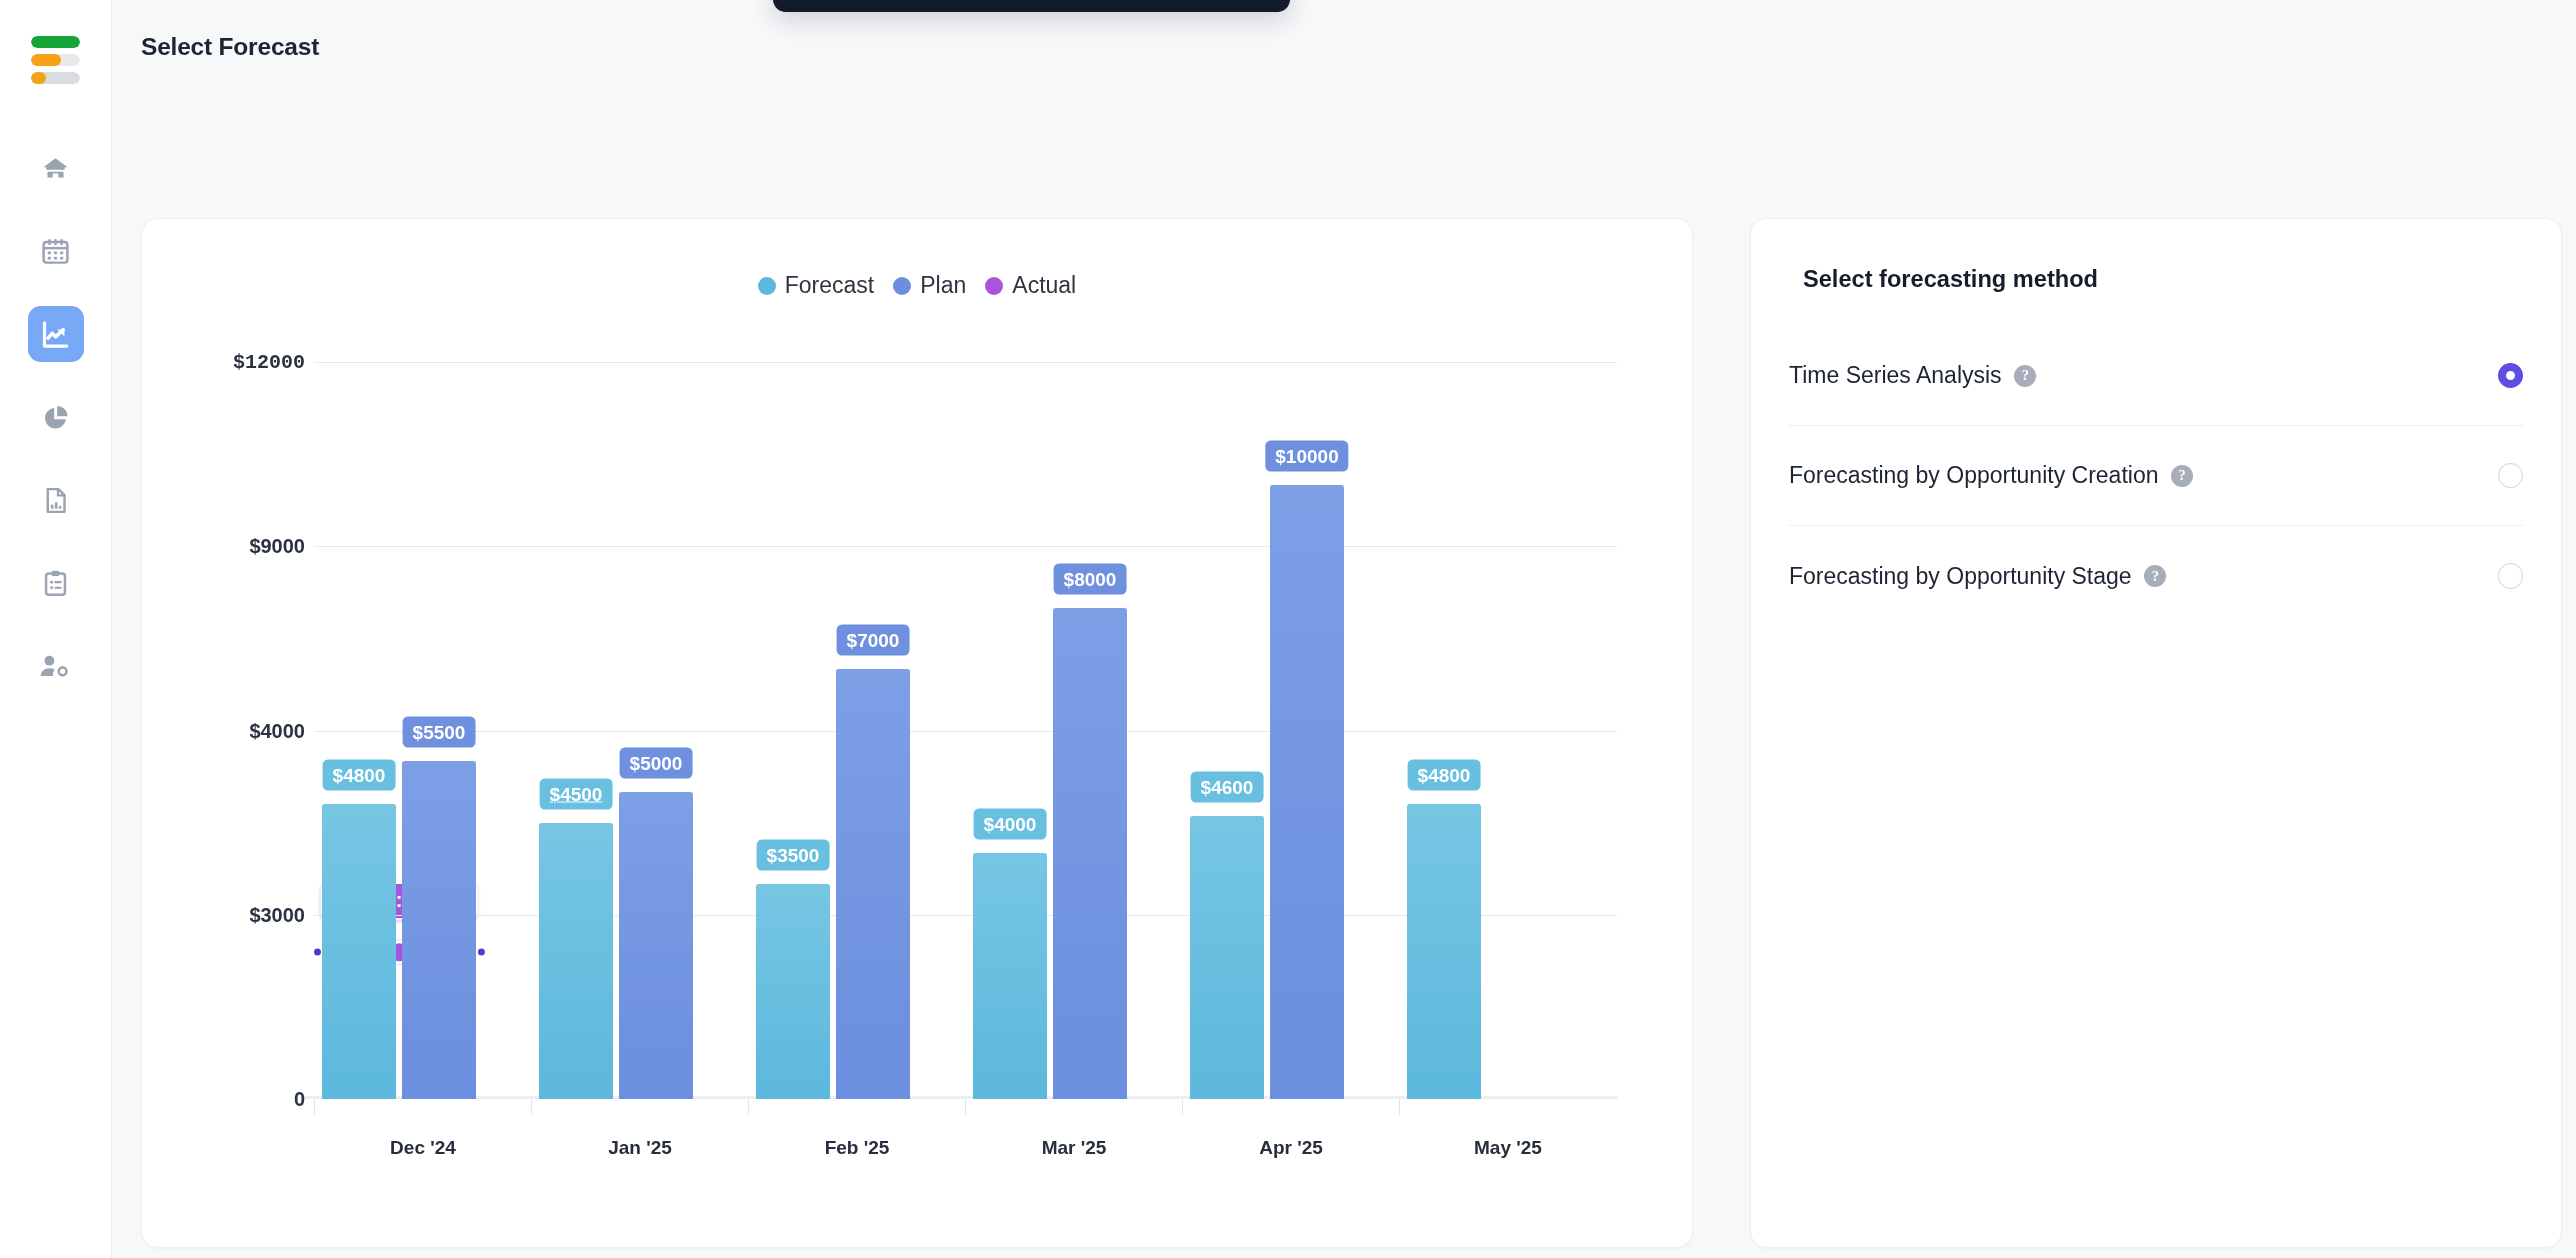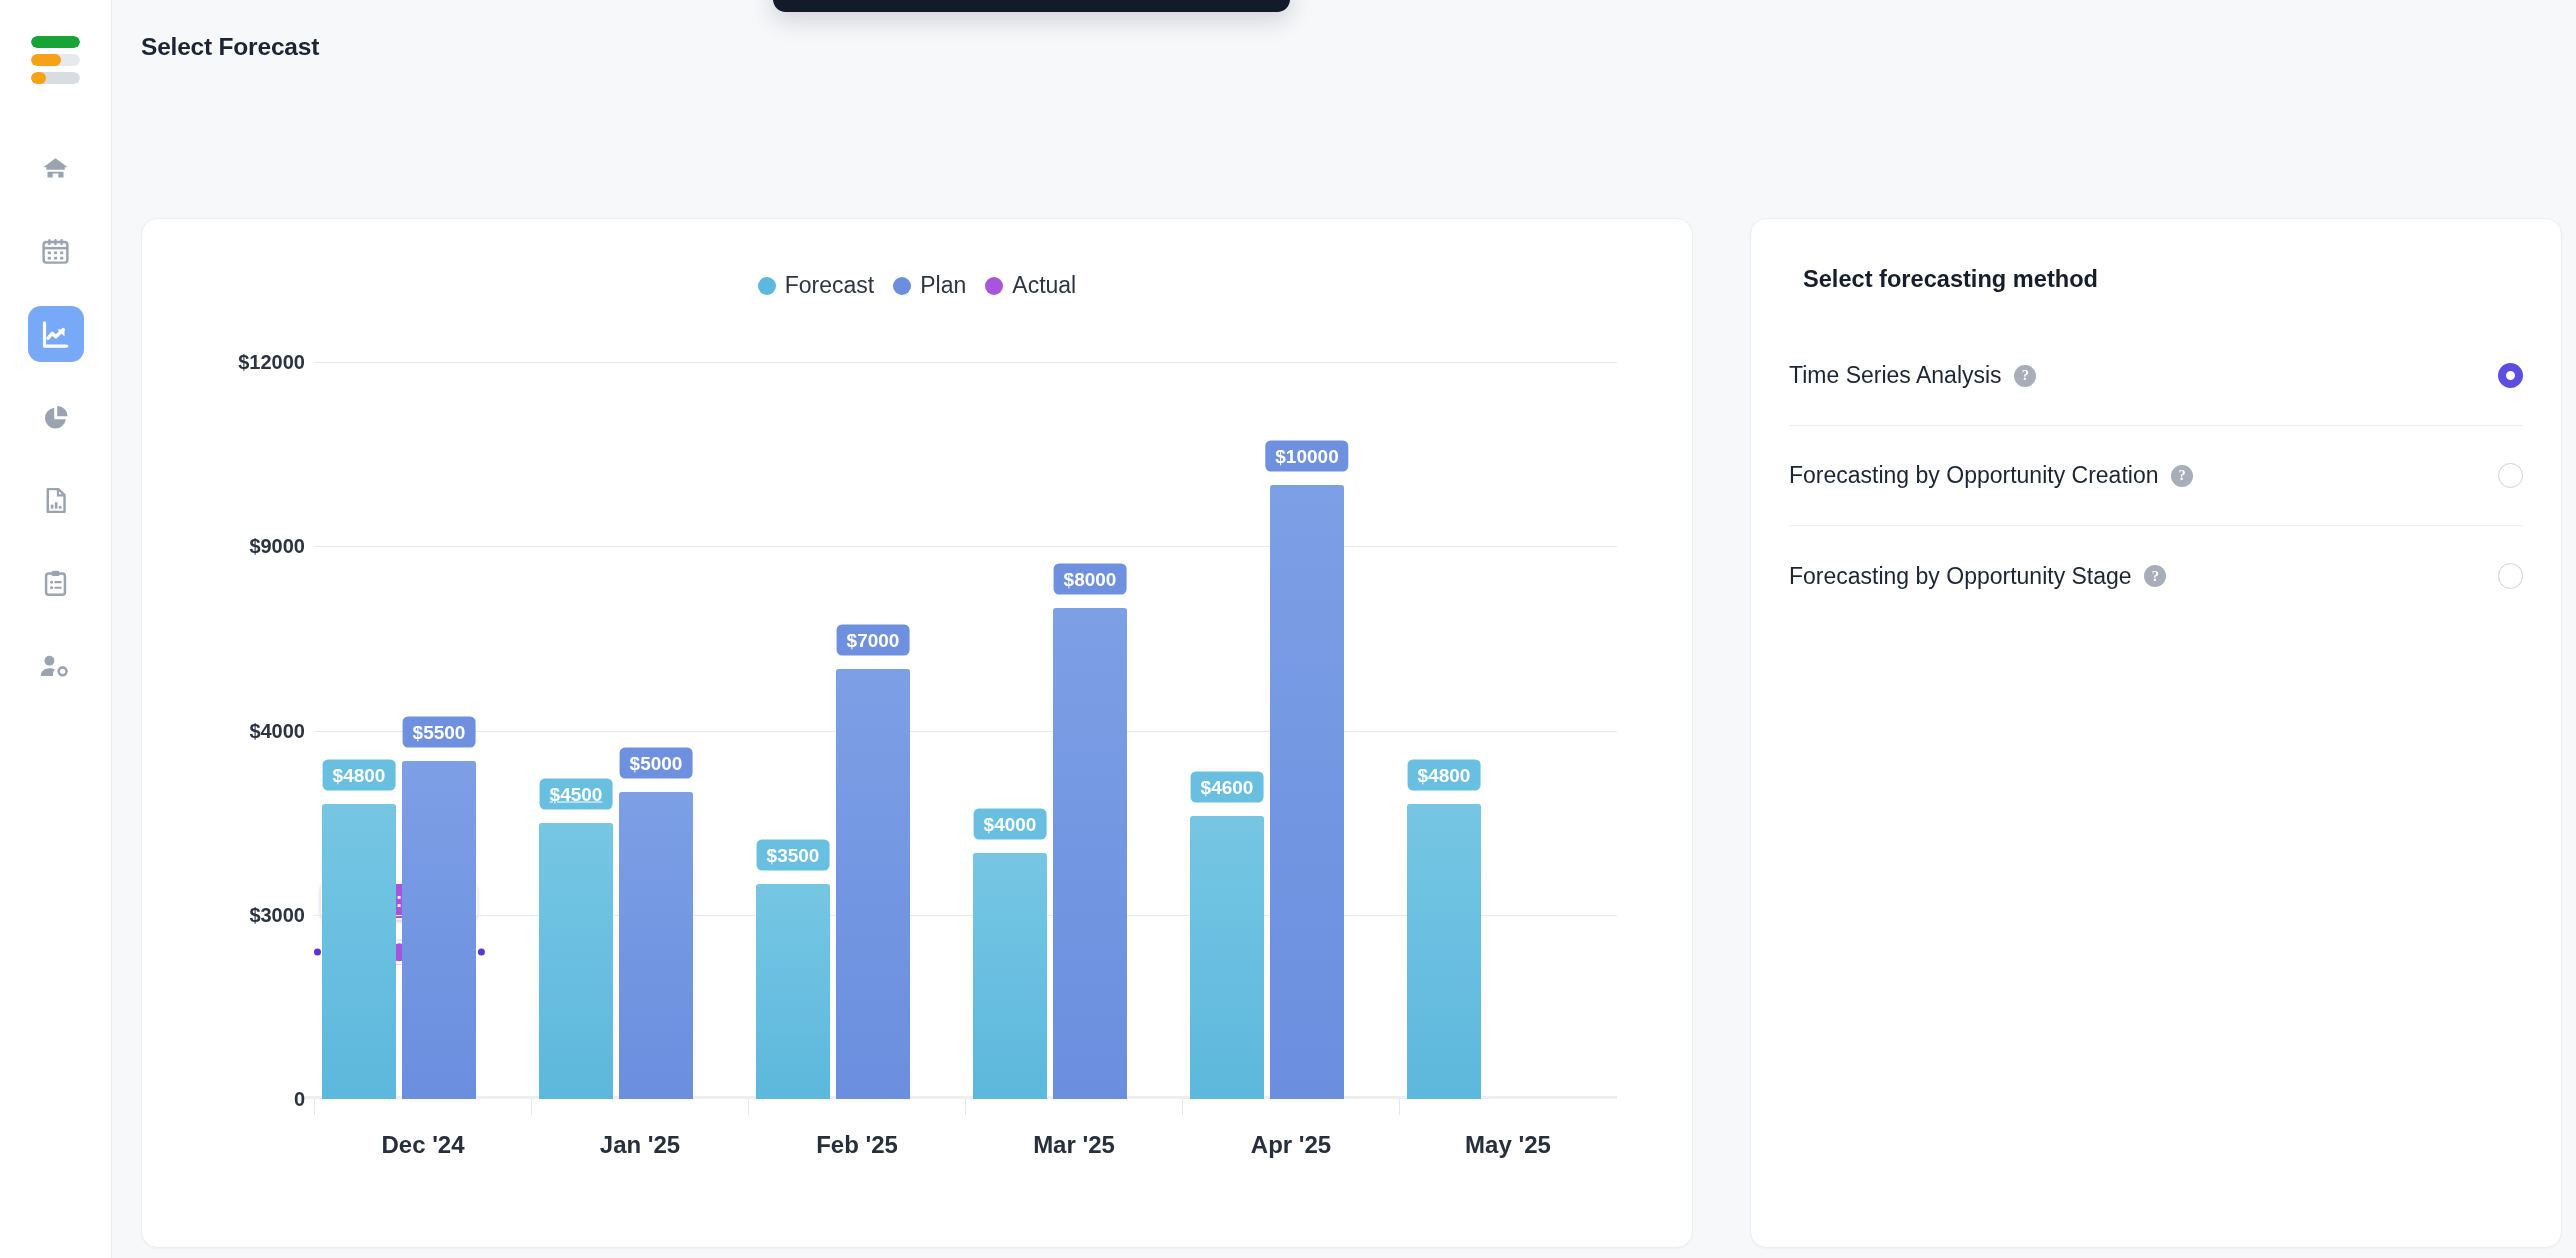--- a/index.html
+++ b/index.html
@@ -67,21 +67,21 @@
   
   #plot { position: absolute; left: 172px; top: 143px; width: 1303px; height: 737px; }
   .gridline { position: absolute; left: 0; right: 0; height: 0.9px; background: #e7e9ee; }
   .ytick {
     position: absolute; right: 1312px; font-size: 20px; font-weight: bold;
     color: #2b3240; white-space: nowrap; transform: translateY(-50%);
   }
   #axis-base { position: absolute; left: -11px; right: 0; bottom: 0; height: 2.7px; background: #eceef1; }
   .xtickmark { position: absolute; bottom: -16.3px; width: 0.9px; height: 16.3px; background: #e4e6eb; }
   .xlabel {
-    position: absolute; bottom: -60px; font-size: 24px; font-weight: bold;
+    position: absolute; bottom: -60px; font-size: 19px; font-weight: bold;
     color: #272e3c; transform: translateX(-50%); white-space: nowrap;
   }
 
   .bar { position: absolute; bottom: 0; border-radius: 2.7px 2.7px 0 0; }
   .bar.forecast { background: linear-gradient(180deg,#76c6e3 0%,#5cb8dd 100%); }
   .bar.plan     { background: linear-gradient(180deg,#7d9fe6 0%,#6b8ede 100%); }
 
   .bar-label {
     position: absolute; transform: translate(-50%,-50%);
     padding: 4.5px 10px; border-radius: 5.4px;
@@ -256,21 +256,21 @@
           <div id="actual-tooltip" style="left: 85px; top: 539px;">Actual: $2400</div>
         </div>
     <div class="ytick" style="top: 737px;">0</div>
         <div class="gridline" style="top: 553px;"></div>
         <div class="ytick" style="top: 553px;">$3000</div>
         <div class="gridline" style="top: 369px;"></div>
         <div class="ytick" style="top: 369px;">$4000</div>
         <div class="gridline" style="top: 184px;"></div>
         <div class="ytick" style="top: 184px;">$9000</div>
         <div class="gridline" style="top: 0px;"></div>
-        <div class="ytick" style="top: 0px;">$12000</div>
+        <div class="ytick" style="top: 0px; font-family: Liberation Mono, monospace;">$12000</div>
         <div class="xtickmark" style="left: 0px;"></div>
         <div class="xlabel" style="left: 109px;">Dec '24</div>
         <div class="bar forecast" style="left: 7.8px; width: 74px; height: 295px;"></div>
         <div class="bar-label forecast" style="left: 45px; top: 413px;">$4800</div>
         <div class="bar plan" style="left: 88px; width: 74px; height: 338px;"></div>
         <div class="bar-label plan" style="left: 125px; top: 370px;">$5500</div>
         <div class="xtickmark" style="left: 217px;"></div>
         <div class="xlabel" style="left: 326px;">Jan '25</div>
         <div class="bar forecast" style="left: 225px; width: 74px; height: 276px;"></div>
         <div class="bar-label forecast" style="left: 262px; top: 432px; text-decoration: underline;">$4500</div>

